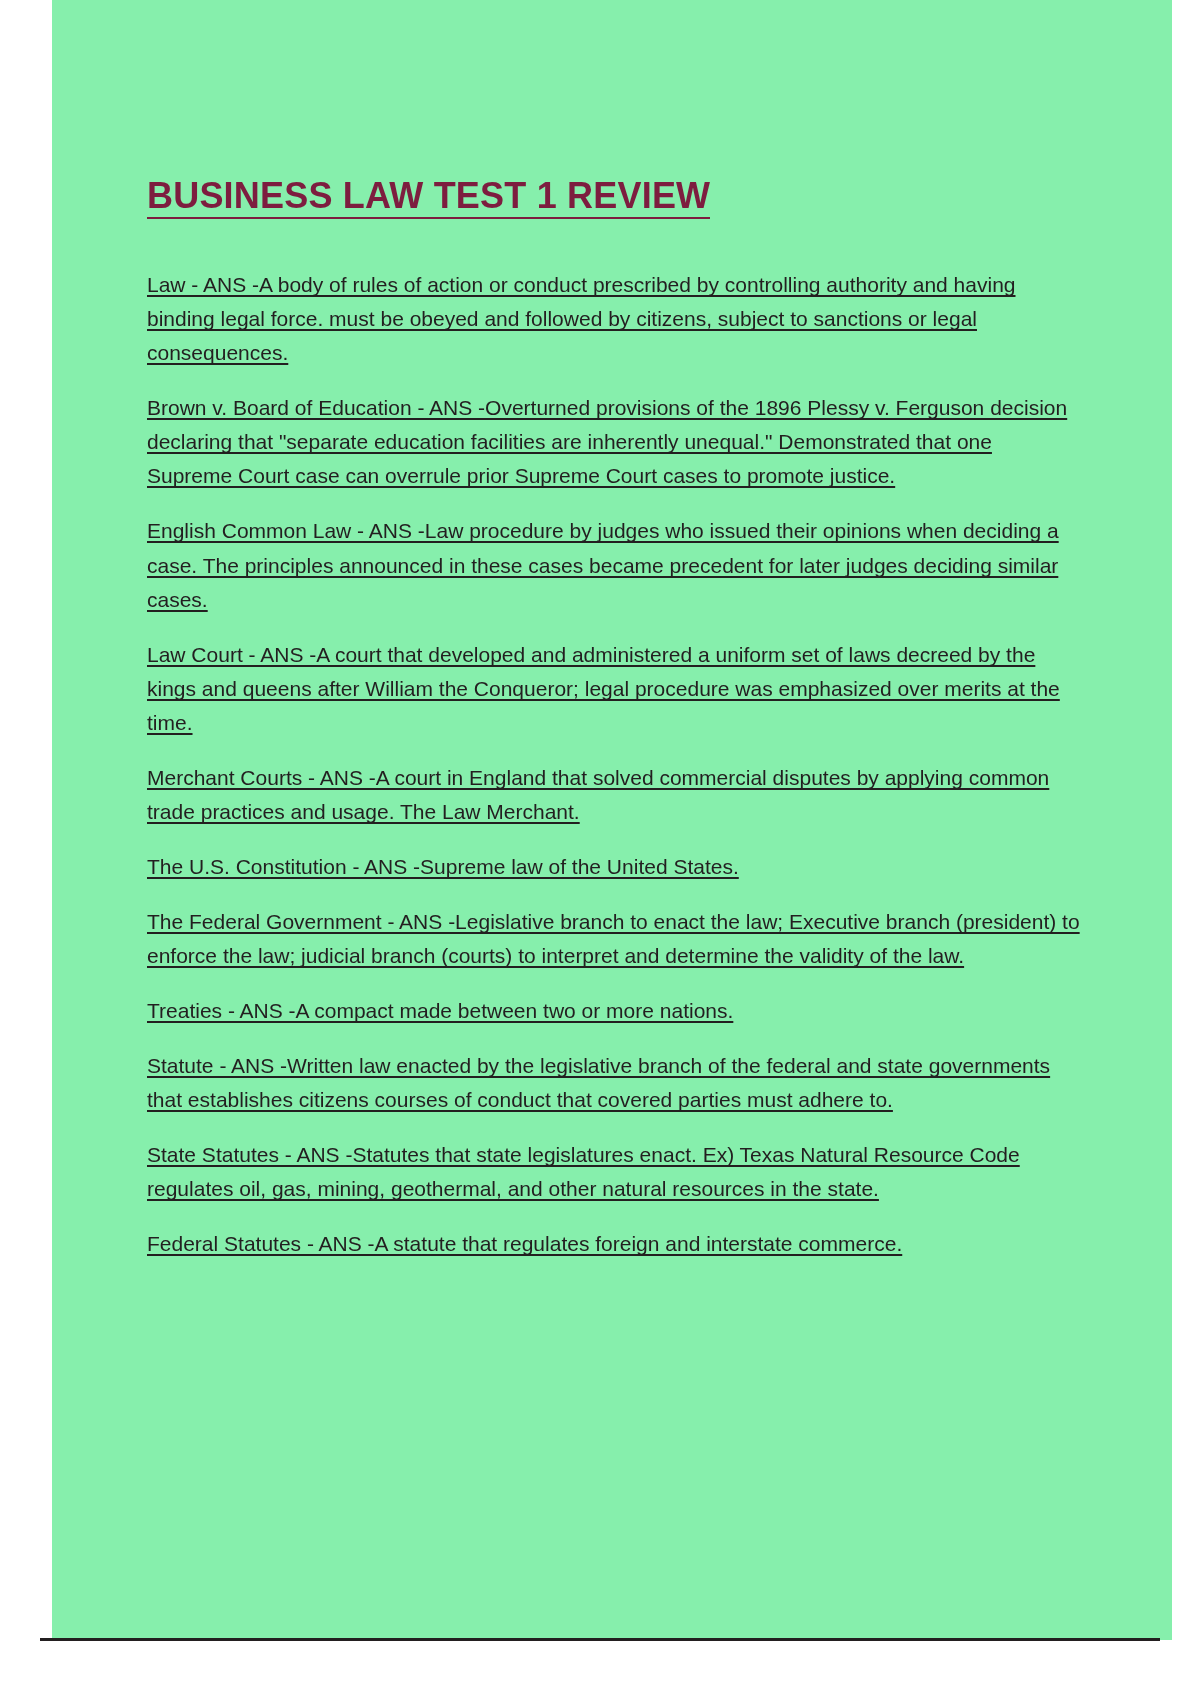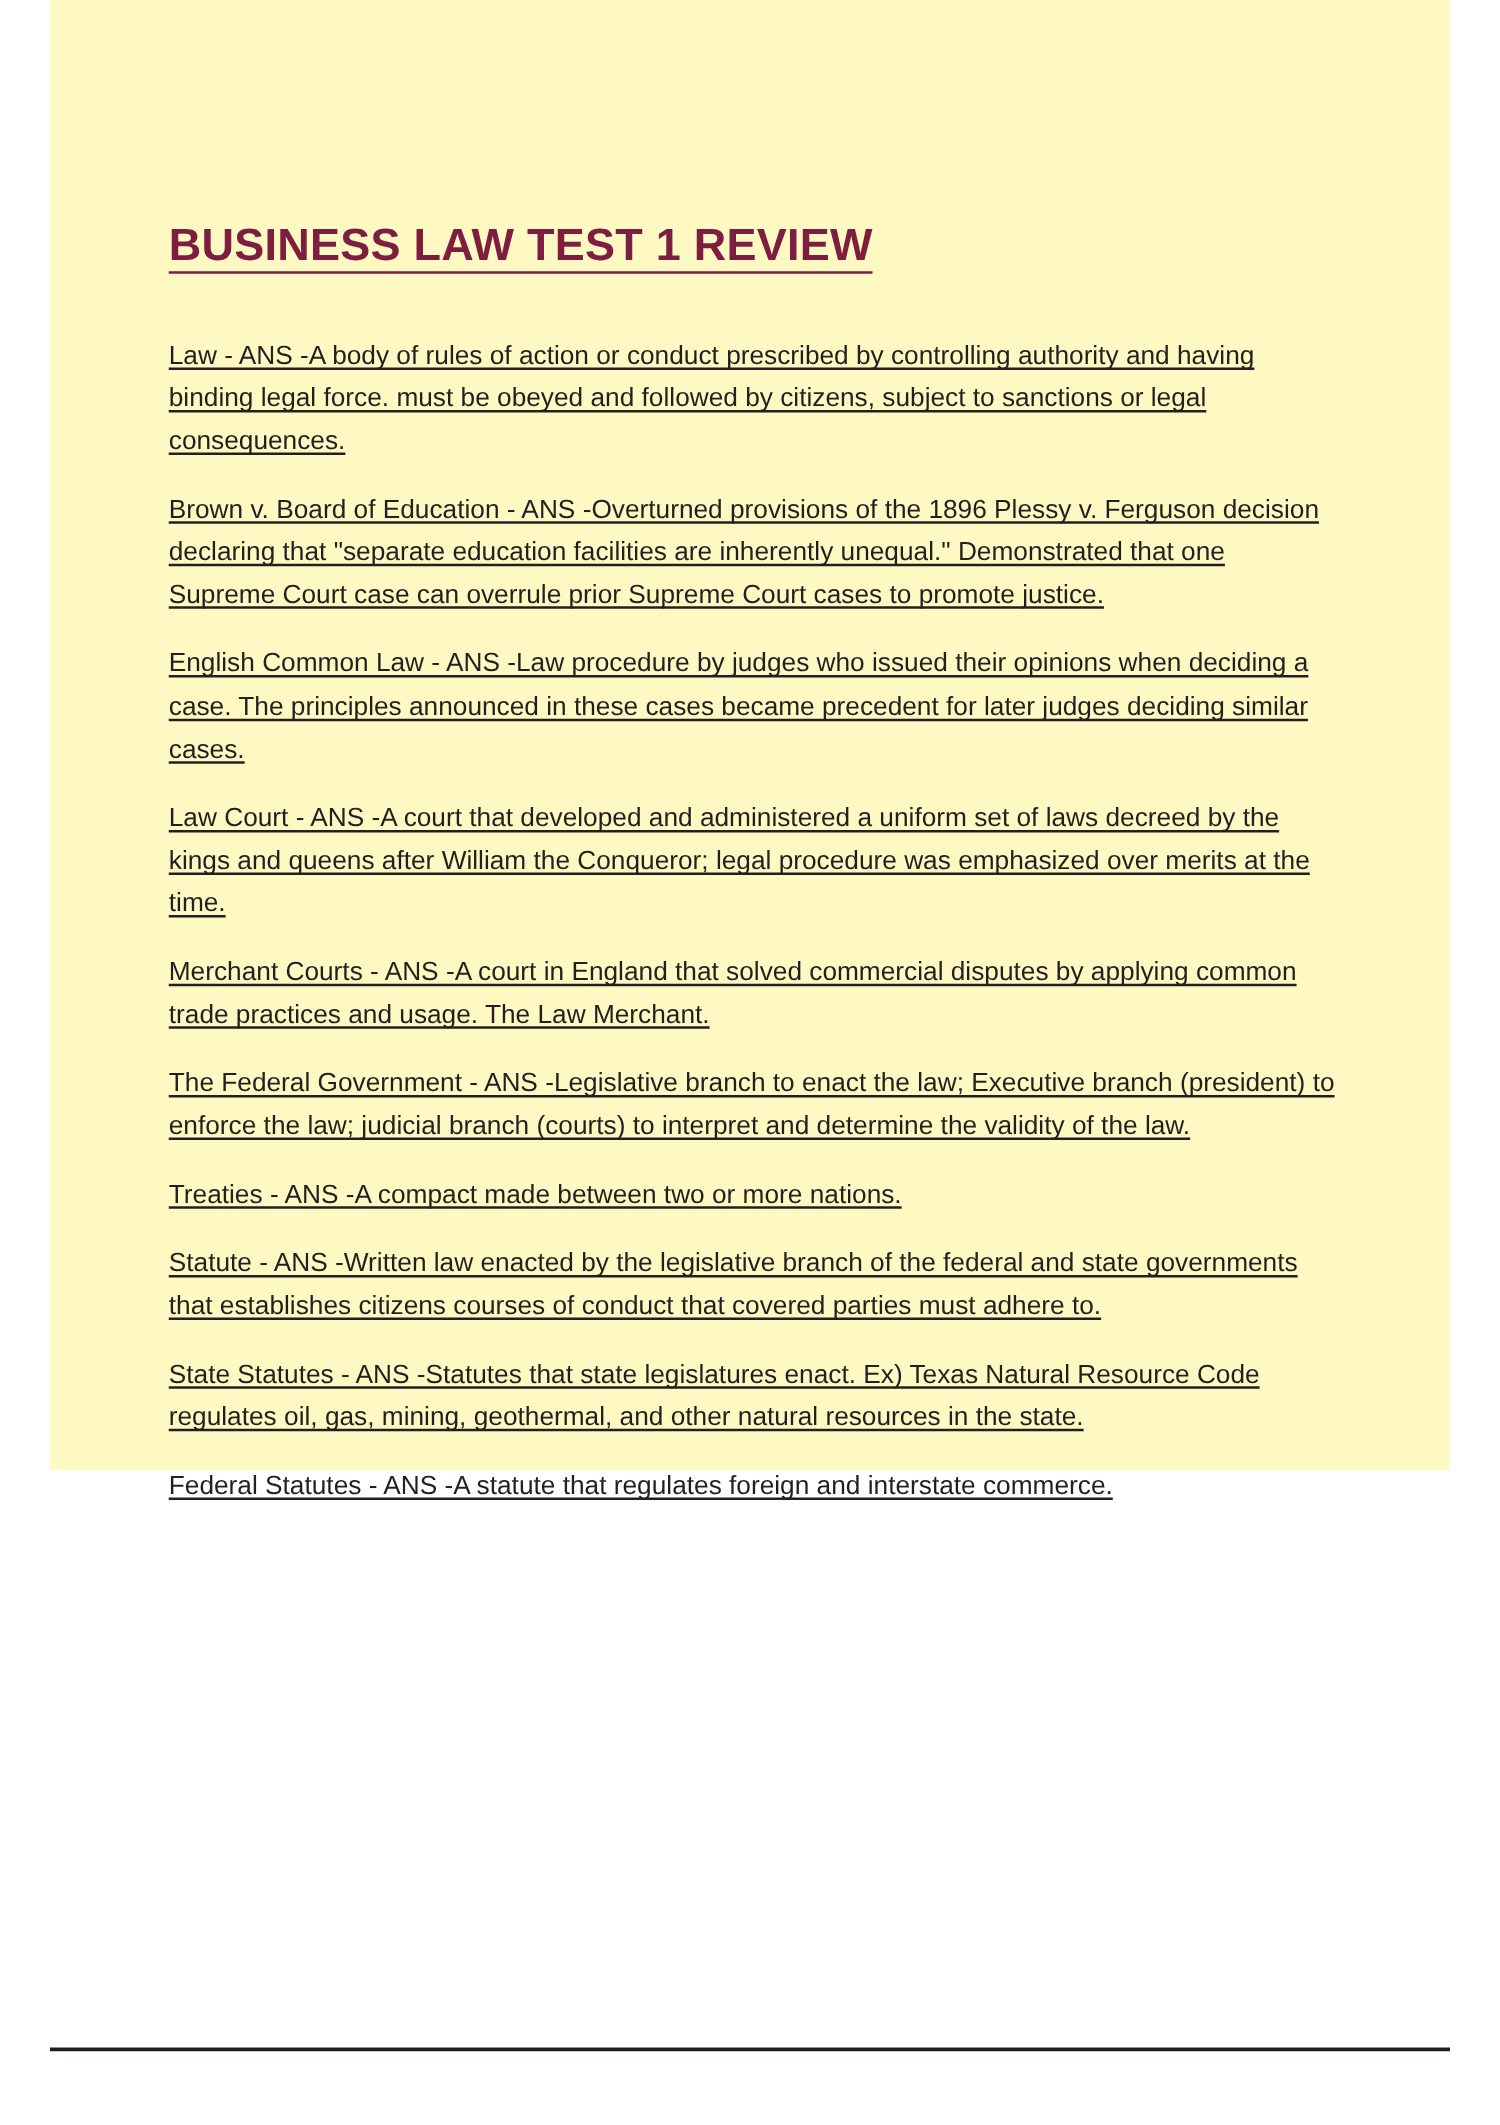--- a/index.html
+++ b/index.html
@@ -14,25 +14,25 @@
     position: relative;
     width: 1200px;
     height: 1700px;
     margin: 0 auto;
     background: #ffffff;
     overflow: hidden;
     box-sizing: border-box;
   }
   .sheet {
     position: absolute;
-    left: 40px;
+    left: 52px;
     top: 0px;
     width: 1120px;
-    height: 1176px;
-    background: #fef9c3;
+    height: 1640px;
+    background: #86efac;
     box-sizing: border-box;
   }
   .bottom-rule {
     position: absolute;
     left: 40px;
     top: 1638px;
     width: 1120px;
     height: 3px;
     background: #231f20;
   }
@@ -80,20 +80,21 @@
     <div class="content">
 
       <h1 class="doc-title">BUSINESS LAW TEST 1 REVIEW</h1>
 
       <div class="entries">
         <p class="entry"><span class="entry-text">Law -  ANS -A body of rules of action or conduct prescribed by controlling authority and having binding legal force. must be obeyed and followed by citizens, subject to sanctions or legal consequences.</span></p>
         <p class="entry"><span class="entry-text">Brown v. Board of Education -  ANS -Overturned provisions of the 1896 Plessy v. Ferguson decision declaring that "separate education facilities are inherently unequal." Demonstrated that one Supreme Court case can overrule prior Supreme Court cases to promote justice.</span></p>
         <p class="entry"><span class="entry-text">English Common Law -  ANS -Law procedure by judges who issued their opinions when deciding a case. The principles announced in these cases became precedent for later judges deciding similar cases.</span></p>
         <p class="entry"><span class="entry-text">Law Court -  ANS -A court that developed and administered a uniform set of laws decreed by the kings and queens after William the Conqueror; legal procedure was emphasized over merits at the time.</span></p>
         <p class="entry"><span class="entry-text">Merchant Courts -  ANS -A court in England that solved commercial disputes by applying common trade practices and usage. The Law Merchant.</span></p>
+        <p class="entry"><span class="entry-text">The U.S. Constitution -  ANS -Supreme law of the United States.</span></p>
         <p class="entry"><span class="entry-text">The Federal Government -  ANS -Legislative branch to enact the law; Executive branch (president) to enforce the law; judicial branch (courts) to interpret and determine the validity of the law.</span></p>
         <p class="entry"><span class="entry-text">Treaties -  ANS -A compact made between two or more nations.</span></p>
         <p class="entry"><span class="entry-text">Statute -  ANS -Written law enacted by the legislative branch of the federal and state governments that establishes citizens courses of conduct that covered parties must adhere to.</span></p>
         <p class="entry"><span class="entry-text">State Statutes -  ANS -Statutes that state legislatures enact. Ex) Texas Natural Resource Code regulates oil, gas, mining, geothermal, and other natural resources in the state.</span></p>
         <p class="entry"><span class="entry-text">Federal Statutes -  ANS -A statute that regulates foreign and interstate commerce.</span></p>
       </div>
 
       <div class="spacer-bottom"></div>
     </div>
   </div>

